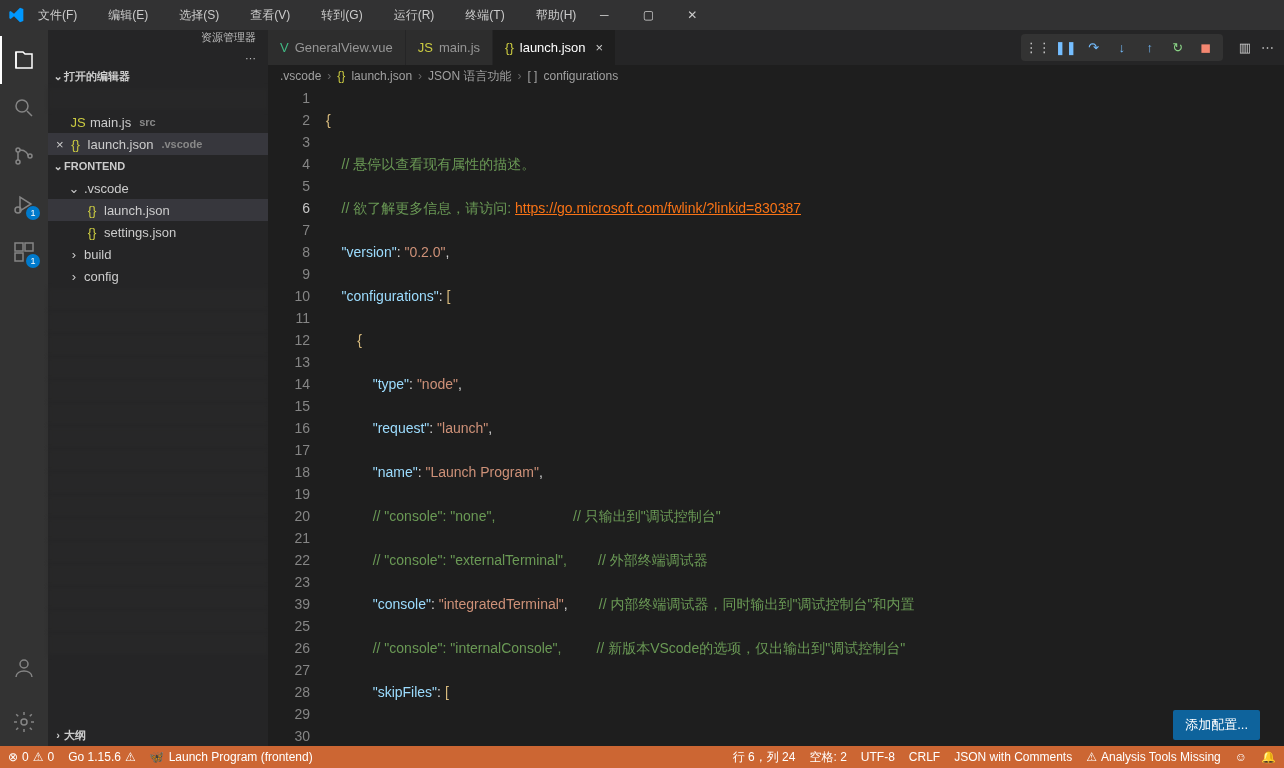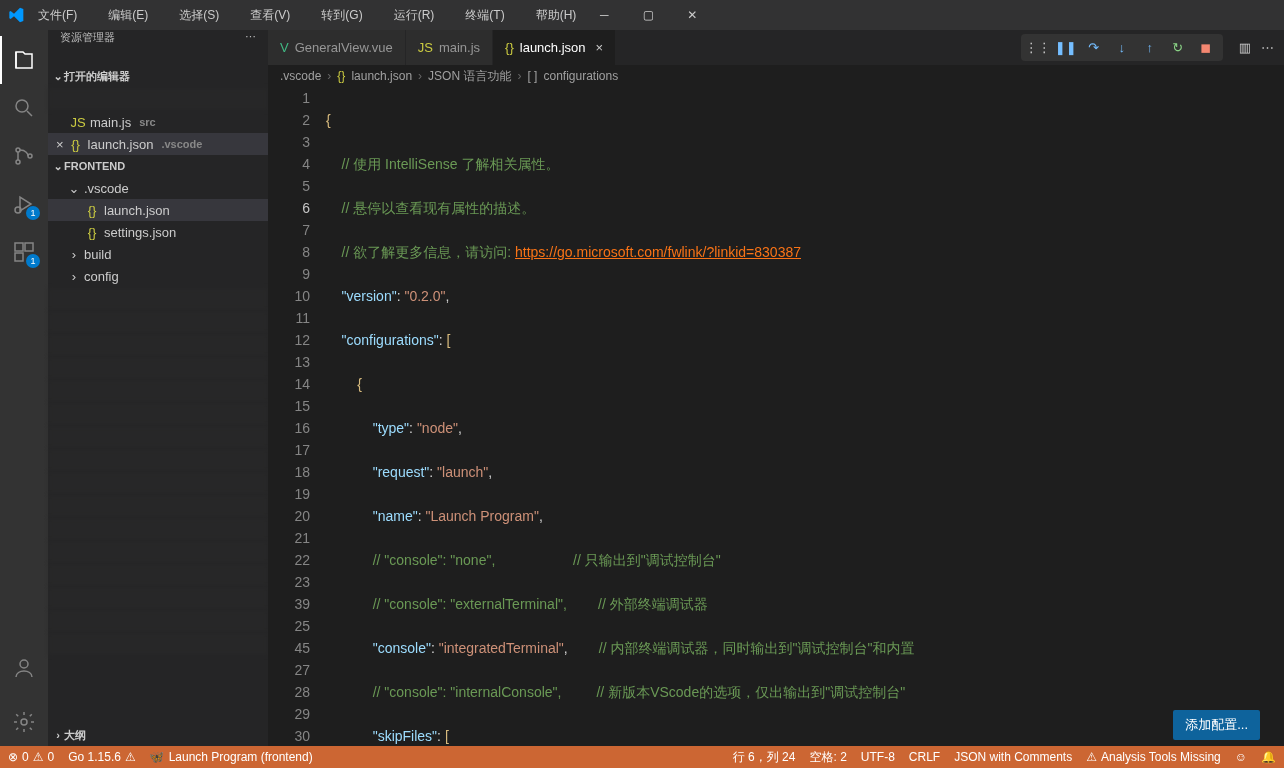--- a/index.html
+++ b/index.html
@@ -12,21 +12,21 @@
 .titlebar .wc { display:flex; gap:0; }
 .titlebar .wc span { width:44px; height:30px; display:flex; align-items:center; justify-content:center; cursor:pointer; }
 .main { display:flex; height:716px; }
 .activitybar { width:48px; background:#333; display:flex; flex-direction:column; align-items:center; padding-top:6px; position:relative; }
 .activitybar .ab-icon { width:48px; height:48px; display:flex; align-items:center; justify-content:center; color:#858585; cursor:pointer; position:relative; }
 .activitybar .ab-icon.active { color:#fff; }
 .activitybar .ab-icon.active::before { content:""; position:absolute; left:0; top:0; width:2px; height:48px; background:#fff; }
 .activitybar .bottom { margin-top:auto; margin-bottom:6px; }
 .badge { position:absolute; bottom:8px; right:8px; background:#007acc; color:#fff; border-radius:8px; font-size:9px; padding:0 4px; min-width:14px; height:14px; line-height:14px; text-align:center; }
 .sidebar { width:220px; background:#252526; display:flex; flex-direction:column; }
-.sidebar .sb-title { height:35px; display:flex; align-items:flex-start; padding:0 12px; font-size:11px; color:#bbb; justify-content:space-between; }
+.sidebar .sb-title { height:35px; display:flex; align-items:flex-end; padding:0 12px; font-size:11px; color:#bbb; justify-content:space-between;flex-direction:column; }
 .sidebar .section-h { height:22px; display:flex; align-items:center; padding:0 4px; font-size:11px; font-weight:700; color:#ccc; cursor:pointer; }
 .sidebar .tree { font-size:13px; }
 .sidebar .tree .row { height:22px; display:flex; align-items:center; padding-left:20px; cursor:pointer; gap:4px; }
 .sidebar .tree .row.sel { background:#37373d; }
 .sidebar .tree .row.ind1 { padding-left:22px; }
 .sidebar .tree .row.ind2 { padding-left:36px; }
 .sidebar .tree .row .fic { width:16px; display:inline-block; text-align:center; }
 .sidebar .tree .dim { color:#888; font-size:11px; margin-left:4px;font-weight:bold; }
 .sidebar .blurred { background:#2a2a2a; height:22px; margin:1px 0; filter:blur(2px); opacity:0.5; }
 .editor { flex:1; display:flex; flex-direction:column; background:#1e1e1e; position:relative; }
@@ -268,29 +268,28 @@
           <div>16</div>
           <div>17</div>
           <div>18</div>
           <div>19</div>
           <div>20</div>
           <div>21</div>
           <div>22</div>
           <div>23</div>
           <div>39</div>
           <div>25</div>
-          <div>45</div>
+          <div>26</div>
           <div>27</div>
           <div>28</div>
           <div>29</div>
           <div>30</div>
       </div>
       <div class="code">
 <div><span class="tok-b">{</span></div>
-<div>    <span class="tok-c">// 使用 IntelliSense 了解相关属性。</span></div>
 <div>    <span class="tok-c">// 悬停以查看现有属性的描述。</span></div>
 <div>    <span class="tok-c">// 欲了解更多信息，请访问: </span><span class="tok-link">https://go.microsoft.com/fwlink/?linkid=830387</span></div>
 <div>    <span class="tok-k">"version"</span><span class="tok-p">: </span><span class="tok-s">"0.2.0"</span><span class="tok-p">,</span></div>
 <div>    <span class="tok-k">"configurations"</span><span class="tok-p">: </span><span class="tok-b">[</span></div>
 <div>        <span class="tok-b">{</span></div>
 <div>            <span class="tok-k">"type"</span><span class="tok-p">: </span><span class="tok-s">"node"</span><span class="tok-p">,</span></div>
 <div>            <span class="tok-k">"request"</span><span class="tok-p">: </span><span class="tok-s">"launch"</span><span class="tok-p">,</span></div>
 <div>            <span class="tok-k">"name"</span><span class="tok-p">: </span><span class="tok-s">"Launch Program"</span><span class="tok-p">,</span></div>
 <div>            <span class="tok-c">// "console": "none",</span>                    <span class="tok-c">// 只输出到"调试控制台"</span></div>
 <div>            <span class="tok-c">// "console": "externalTerminal",</span>        <span class="tok-c">// 外部终端调试器</span></div>

